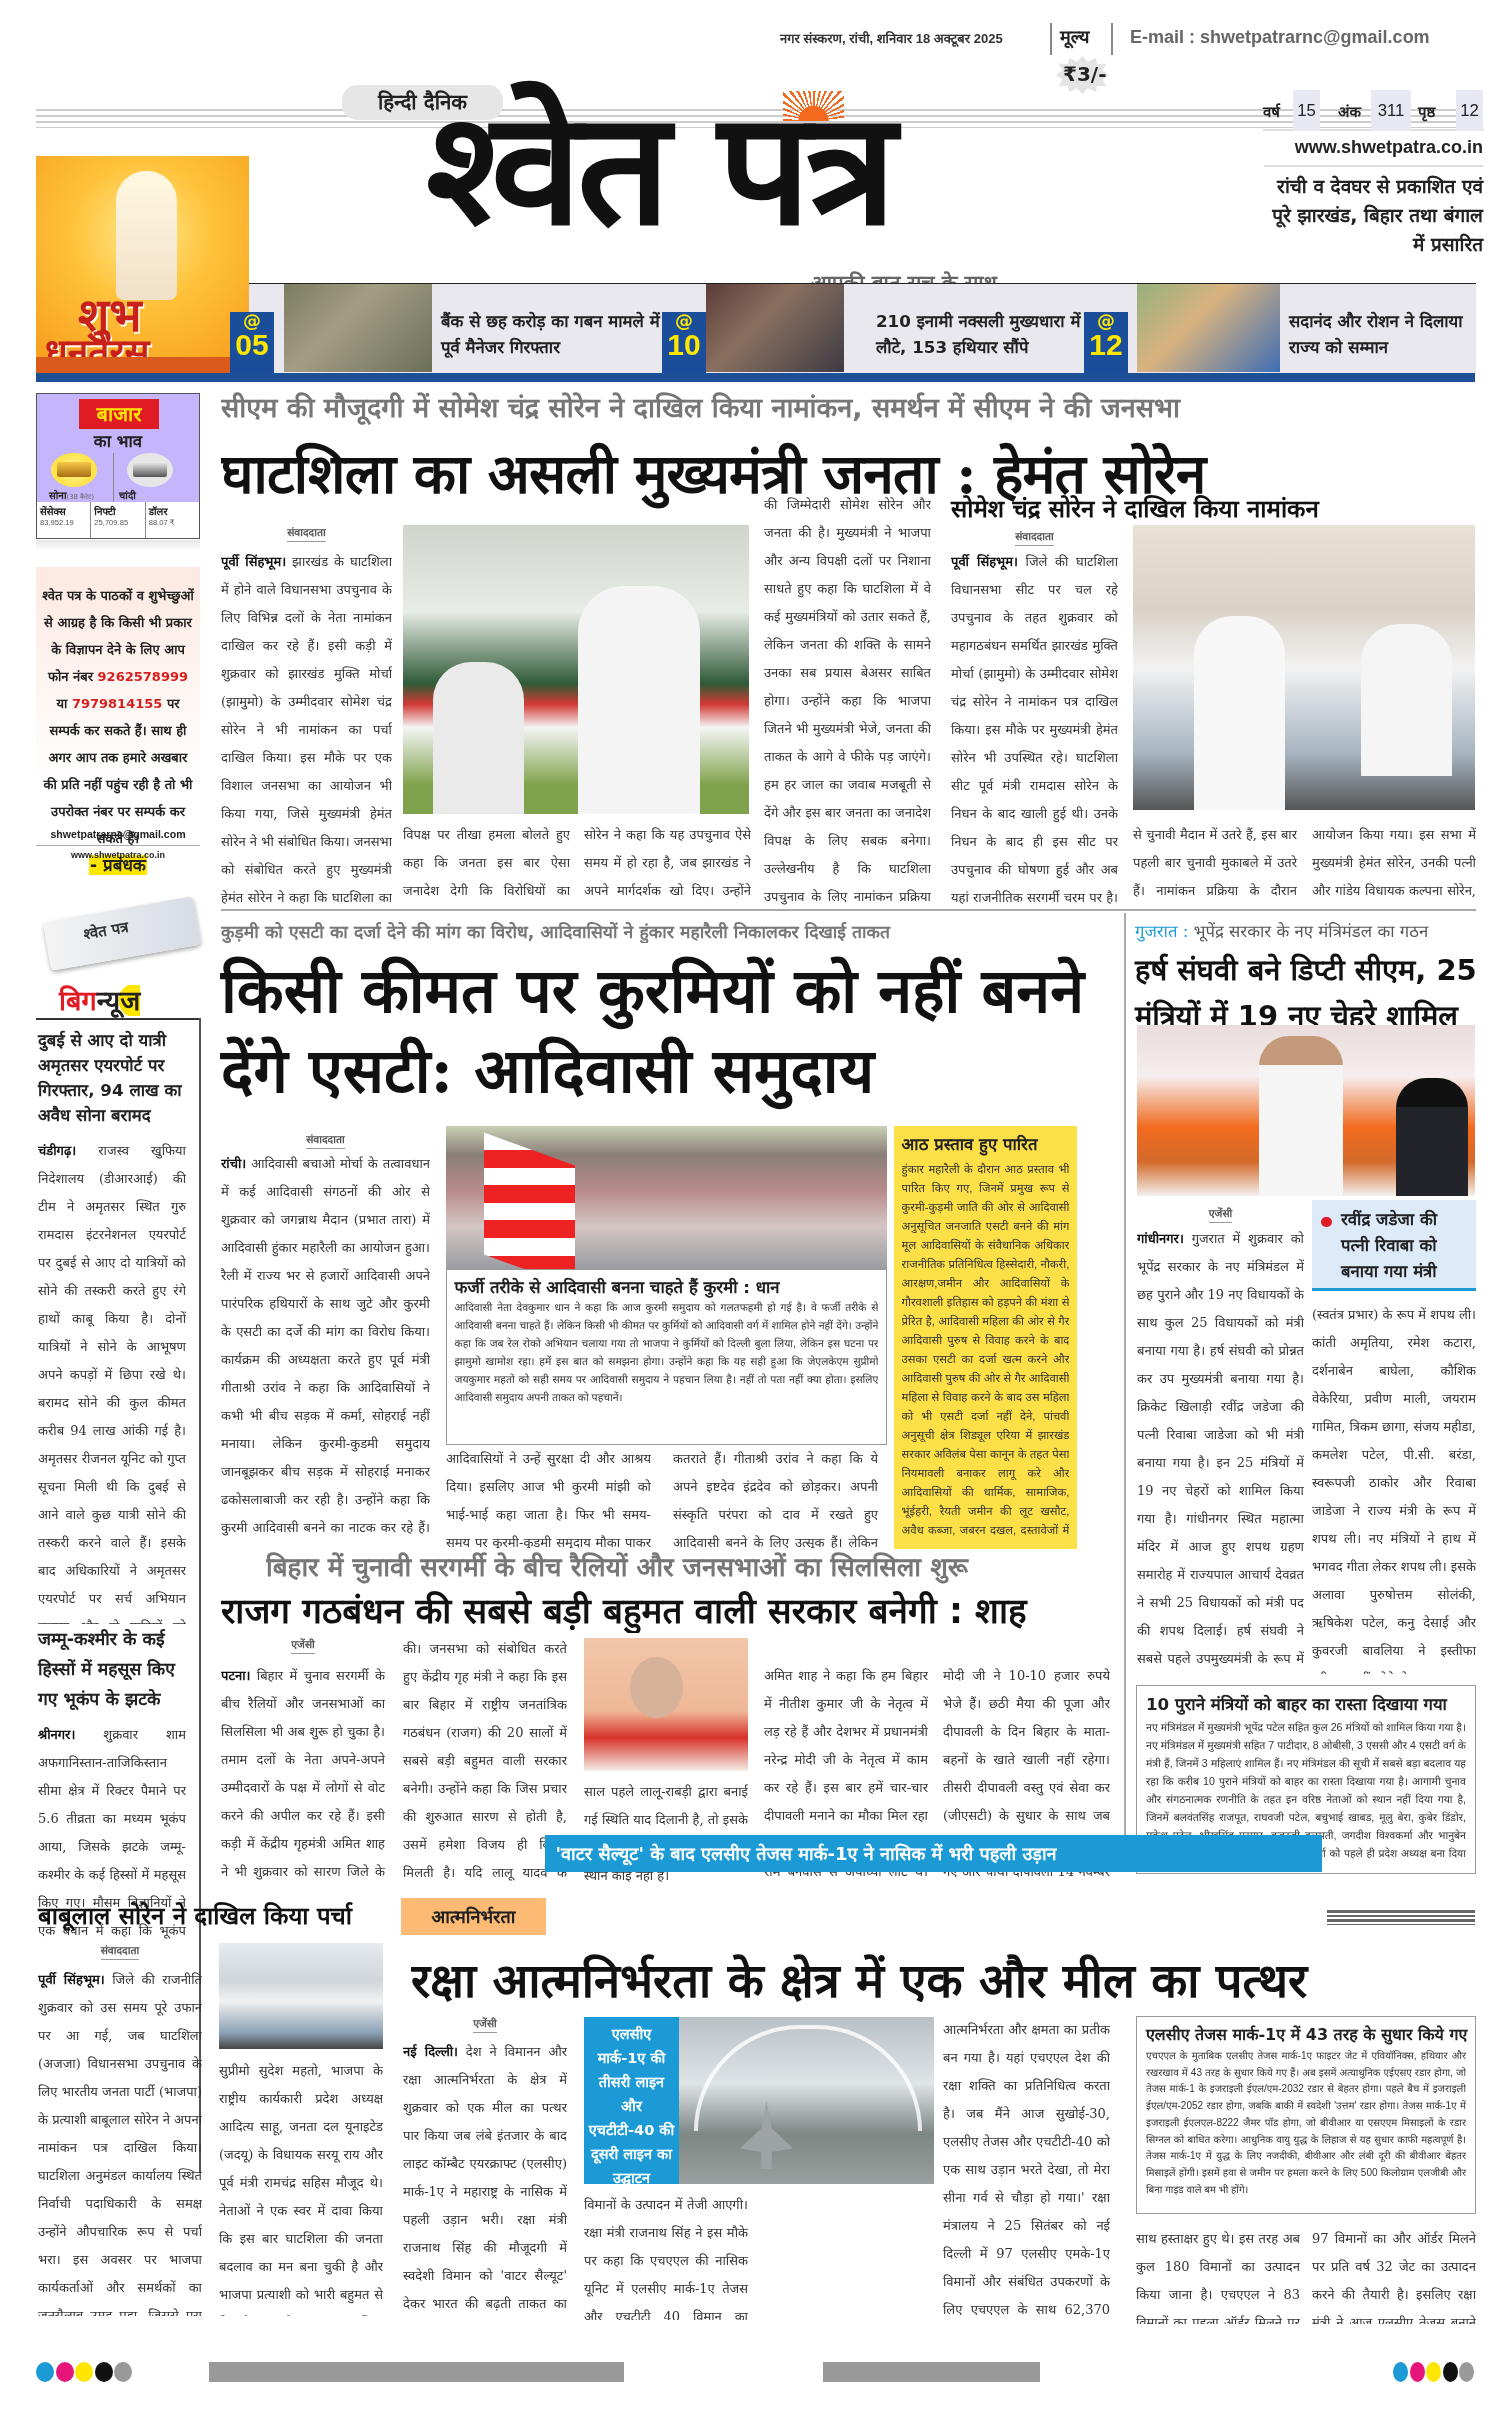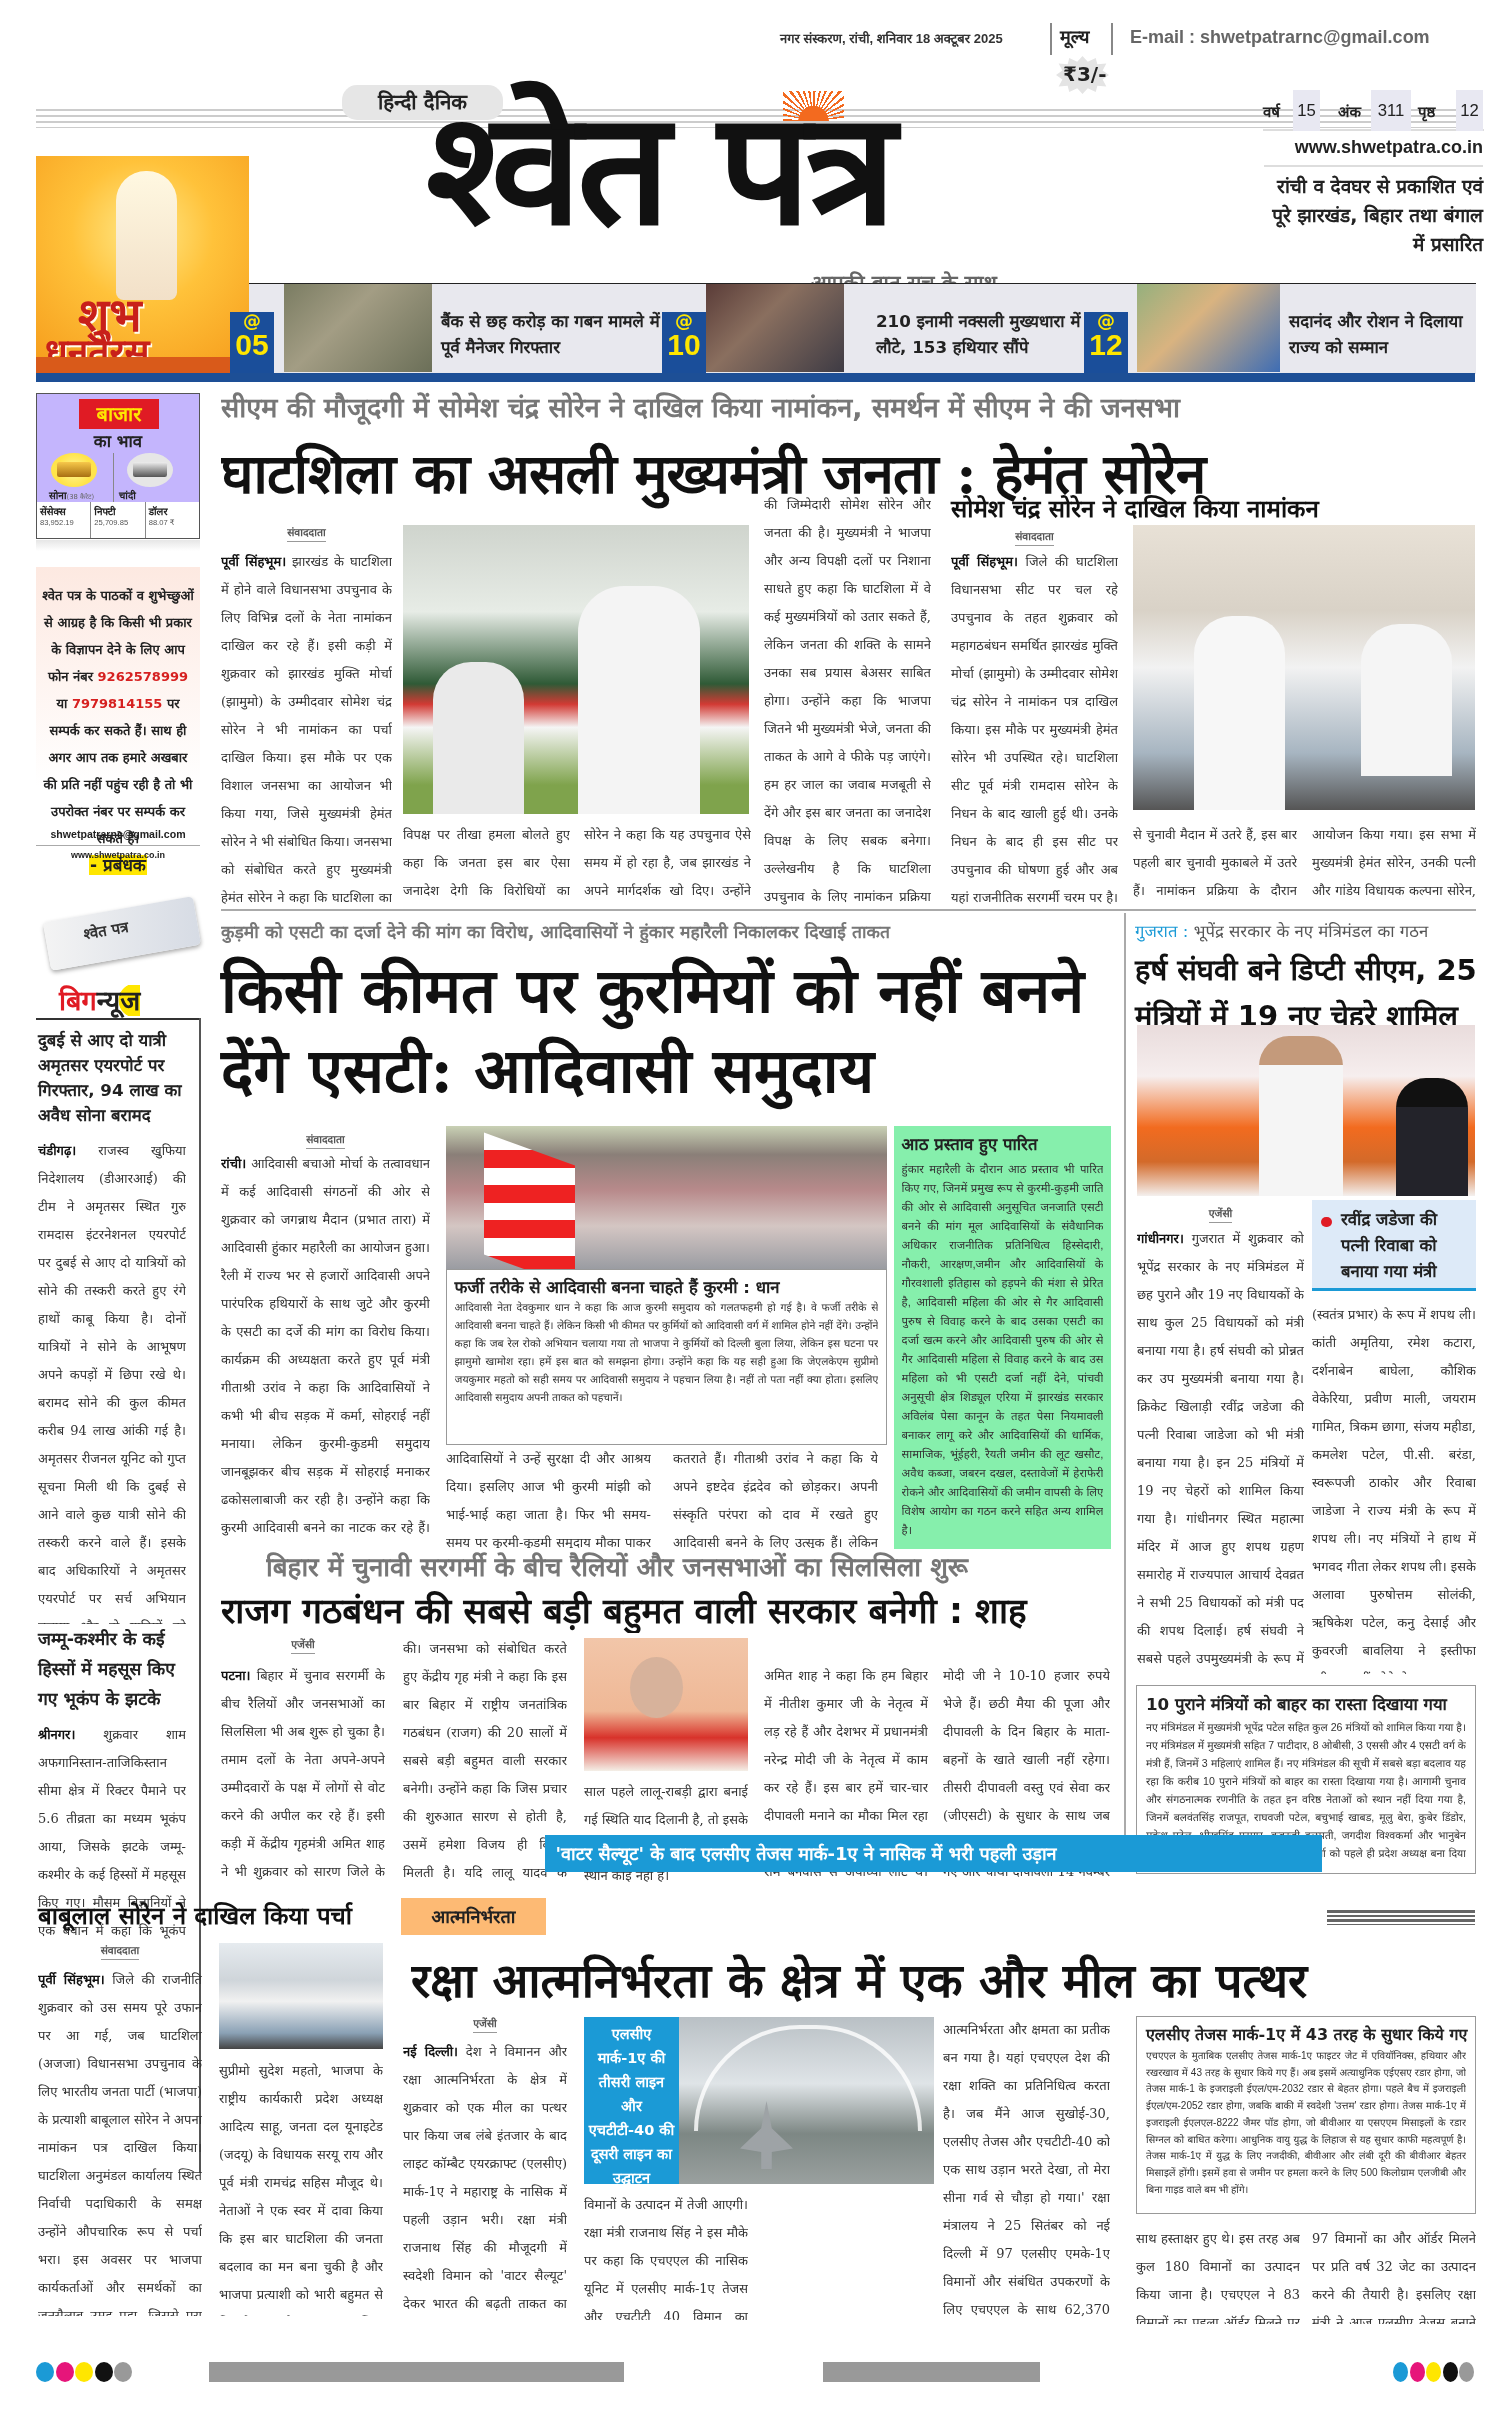--- a/index.html
+++ b/index.html
@@ -171,21 +171,21 @@
 <div class="body-col abs" style="left:221px;top:1150px;width:209px;height:396px"><b>रांची।</b> <span>आदिवासी बचाओ मोर्चा के तत्वावधान में कई आदिवासी संगठनों की ओर से शुक्रवार को जगन्नाथ मैदान (प्रभात तारा) में आदिवासी हुंकार महारैली का आयोजन हुआ। रैली में राज्य भर से हजारों आदिवासी अपने पारंपरिक हथियारों के साथ जुटे और कुरमी के एसटी का दर्जे की मांग का विरोध किया। कार्यक्रम की अध्यक्षता करते हुए पूर्व मंत्री गीताश्री उरांव ने कहा कि आदिवासियों ने कभी भी बीच सड़क में कर्मा, सोहराई नहीं मनाया। लेकिन कुरमी-कुडमी समुदाय जानबूझकर बीच सड़क में सोहराई मनाकर ढकोसलाबाजी कर रही है। उन्होंने कहा कि कुरमी आदिवासी बनने का नाटक कर रहे हैं। इसलिए इनसे बचने की जरूरत है। उन्होंने आदिवासी समुदाय के लोगों से एकजुटता का आह्वान किया। गीताश्री ने कहा कि सैकड़ों साल पूर्व जब कुरमी झारखंड पहुंचे तब संथाल के</span></div>
 <div class="photo" style="left:446px;top:1126px;width:441px;height:143px;background:linear-gradient(180deg,#c9d1b5 0,#8a7f78 20%,#b88a8b 45%,#d4c6c3 70%,#9a9ca2 100%)">
   <div class="abs" style="left:38px;top:23px;width:91px;height:122px;background:repeating-linear-gradient(160deg,#fff 0 16.7px,#e22 16.7px 33px);transform:skewY(20deg)"></div>
 </div>
 <div class="abs" style="left:446px;top:1269px;width:441px;height:176px;border:1.5px solid #999;padding:4.6px 7.6px;background:#fff">
   <div style="font-size:16.7px;font-weight:bold;color:#222">फर्जी तरीके से आदिवासी बनना चाहते हैं कुरमी : धान</div>
   <div class="body-sans" style="font-size:10.6px;line-height:18px;height:145px">आदिवासी नेता देवकुमार धान ने कहा कि आज कुरमी समुदाय को गलतफहमी हो गई है। वे फर्जी तरीके से आदिवासी बनना चाहते हैं। लेकिन किसी भी कीमत पर कुर्मियों को आदिवासी वर्ग में शामिल होने नहीं देंगे। उन्होंने कहा कि जब रेल रोको अभियान चलाया गया तो भाजपा ने कुर्मियों को दिल्ली बुला लिया, लेकिन इस घटना पर झामुमो खामोश रहा। हमें इस बात को समझना होगा। उन्होंने कहा कि यह सही हुआ कि जेएलकेएम सुप्रीमो जयकुमार महतो को सही समय पर आदिवासी समुदाय ने पहचान लिया है। नहीं तो पता नहीं क्या होता। इसलिए आदिवासी समुदाय अपनी ताकत को पहचानें।</div>
 </div>
 <div class="body-col abs" style="left:446px;top:1445px;width:205px;height:103px">आदिवासियों ने उन्हें सुरक्षा दी और आश्रय दिया। इसलिए आज भी कुरमी मांझी को भाई-भाई कहा जाता है। फिर भी समय-समय पर कुरमी-कुडमी समुदाय मौका पाकर मांझी को अपशब्द बोलने से नहीं</div>
 <div class="body-col abs" style="left:673px;top:1445px;width:205px;height:103px">कतराते हैं। गीताश्री उरांव ने कहा कि ये अपने इष्टदेव इंद्रदेव को छोड़कर। अपनी संस्कृति परंपरा को दाव में रखते हुए आदिवासी बनने के लिए उत्सुक हैं। लेकिन आदिवासी समुदाय ऐसा होने नहीं देगा।</div>
-<div class="abs" style="left:894px;top:1126px;width:217px;height:423px;background:#86efac;padding:6px 7.6px">
+<div class="abs" style="left:894px;top:1126px;width:183px;height:423px;background:#fde047;padding:6px 7.6px">
   <div style="font-size:16.7px;font-weight:bold;color:#222;margin-bottom:4.6px">आठ प्रस्ताव हुए पारित</div>
   <div class="body-sans" style="font-size:11.4px;line-height:19px;height:380px">हुंकार महारैली के दौरान आठ प्रस्ताव भी पारित किए गए, जिनमें प्रमुख रूप से कुरमी-कुड़मी जाति की ओर से आदिवासी अनुसूचित जनजाति एसटी बनने की मांग मूल आदिवासियों के संवैधानिक अधिकार राजनीतिक प्रतिनिधित्व हिस्सेदारी, नौकरी, आरक्षण,जमीन और आदिवासियों के गौरवशाली इतिहास को हड़पने की मंशा से प्रेरित है, आदिवासी महिला की ओर से गैर आदिवासी पुरुष से विवाह करने के बाद उसका एसटी का दर्जा खत्म करने और आदिवासी पुरुष की ओर से गैर आदिवासी महिला से विवाह करने के बाद उस महिला को भी एसटी दर्जा नहीं देने, पांचवी अनुसूची क्षेत्र शिड्यूल एरिया में झारखंड सरकार अविलंब पेसा कानून के तहत पेसा नियमावली बनाकर लागू करे और आदिवासियों की धार्मिक, सामाजिक, भूंईहरी, रैयती जमीन की लूट खसौट, अवैध कब्जा, जबरन दखल, दस्तावेजों में हेराफेरी रोकने और आदिवासियों की जमीन वापसी के लिए विशेष आयोग का गठन करने सहित अन्य शामिल है।</div>
 </div>
 
 <div class="vrule" style="left:1124px;top:913px;height:958px;background:#aaa"></div>
 <div class="abs" style="left:1135px;top:919px;width:342px;font-size:16.7px;white-space:nowrap;overflow:hidden"><span style="color:#1b9ad6">गुजरात :</span> <span style="color:#555">भूपेंद्र सरकार के नए मंत्रिमंडल का गठन</span></div>
 <div class="abs headline" style="left:1135px;top:947px;width:342px;font-size:29px;line-height:46px">हर्ष संघवी बने डिप्टी सीएम, 25 मंत्रियों में 19 नए चेहरे शामिल</div>
 <div class="photo" style="left:1137px;top:1025px;width:338px;height:171px;background:linear-gradient(180deg,#e9dcdc 0,#f6eeee 30%,#f26b1f 60%,#d36a2a 80%,#f4f0ee 100%)">
   <div class="abs" style="left:122px;top:11.4px;width:84px;height:160px;background:linear-gradient(#c49a7b 0 18%,#f5f5f5 18%);border-radius:30px 30px 0 0"></div>
   <div class="abs" style="left:259px;top:53px;width:72px;height:118px;background:linear-gradient(#111 0 25%,#23232a 25%);border-radius:30px 30px 0 0"></div>

